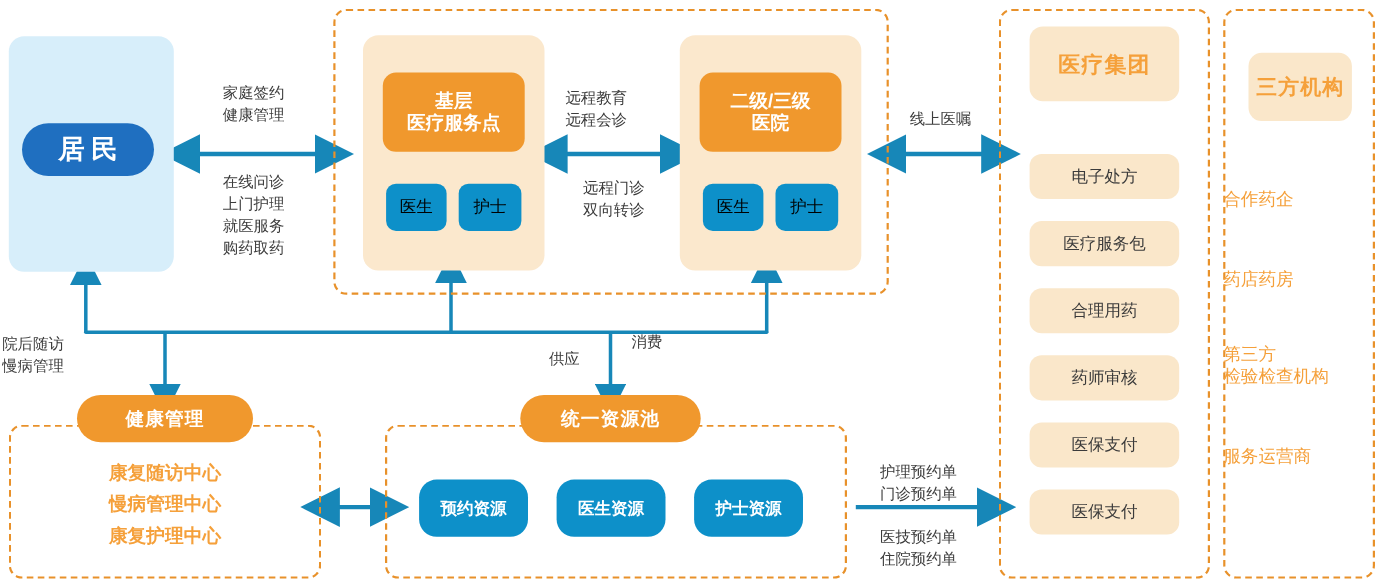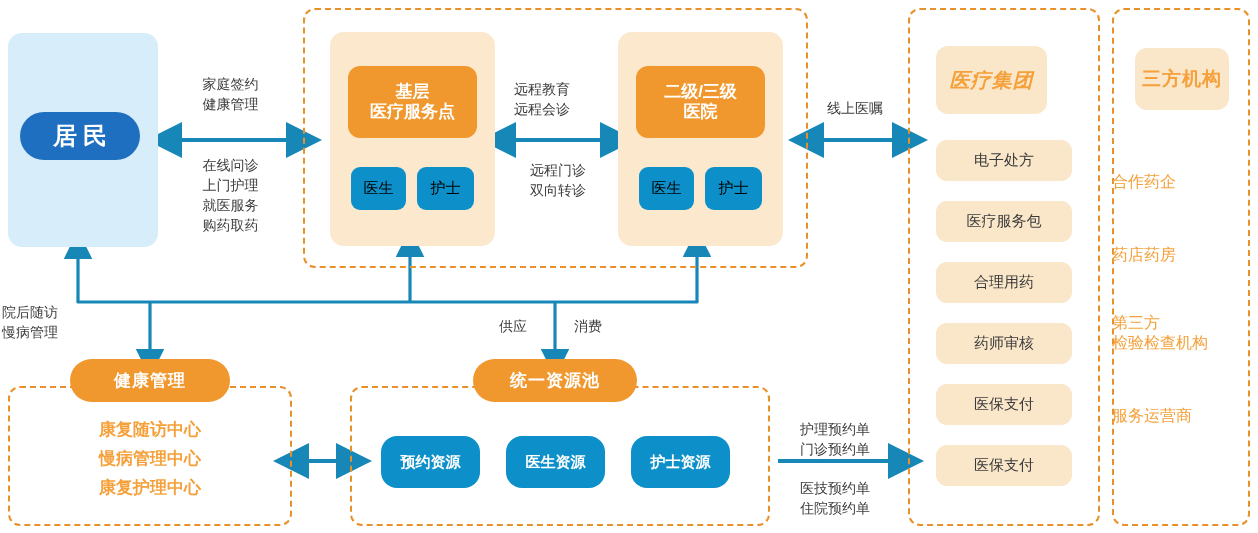--- a/index.html
+++ b/index.html
@@ -33,21 +33,21 @@
   .blue-chip{background:#0d90c9;border-radius:9px;color:#000000;display:flex;align-items:center;
       justify-content:center;font-size:15px;}
   .ca1{left:351px;top:167px;width:55px;height:43px;}
   .ca2{left:417px;top:167px;width:57px;height:43px;}
   .cb1{left:639px;top:167px;width:55px;height:43px;}
   .cb2{left:705px;top:167px;width:57px;height:43px;}
 
   
   .panel-title{background:#fae7ca;border-radius:12px;color:#f5a03a;font-weight:bold;font-size:20px;
       display:flex;align-items:center;justify-content:center;letter-spacing:1px;}
-  .gp-title{left:936px;top:46px;width:111px;height:68px;font-style:italic;}
+  .gp-title{left:936px;top:24px;width:136px;height:68px;}
   .tp-title{left:1135px;top:48px;width:94px;height:62px;font-size:19px;}
 
   .gp-item{background:#fae7ca;border-radius:11px;color:#3b3b3b;font-size:15px;
       display:flex;align-items:center;justify-content:center;left:936px;width:136px;height:41px;}
 
   .tp-item{color:#f5a03a;font-weight:normal;font-size:16px;text-align:left;line-height:1.25;
       left:1112px;width:138px;}
 
   
   .orange-tab{background:#f0982d;border-radius:22px;color:#fff;font-weight:bold;font-size:17px;
@@ -64,21 +64,21 @@
 
   
   .lbl{color:#3c3c3c;font-size:14px;line-height:20px;text-align:center;}
   .lbl-res-top{left:168px;top:74px;width:125px;}
   .lbl-res-bot{left:168px;top:155px;width:125px;}
   .lbl-mid-top{left:487px;top:79px;width:110px;}
   .lbl-mid-bot{left:503px;top:160px;width:110px;}
   .lbl-order{left:800px;top:98px;width:110px;}
   .lbl-follow{left:2px;top:302px;width:95px;text-align:left;}
   .lbl-supply{left:483px;top:316px;width:60px;}
-  .lbl-consume{left:558px;top:316px;width:60px;}
+  .lbl-consume{left:558px;top:300px;width:60px;}
   .lbl-book-top{left:775px;top:419px;width:120px;}
   .lbl-book-bot{left:775px;top:478px;width:120px;}
 
   svg.conn{position:absolute;left:0;top:0;width:1258px;height:533px;pointer-events:none;}
 </style>
 </head>
 <body>
 
 <div id="stage">
 

